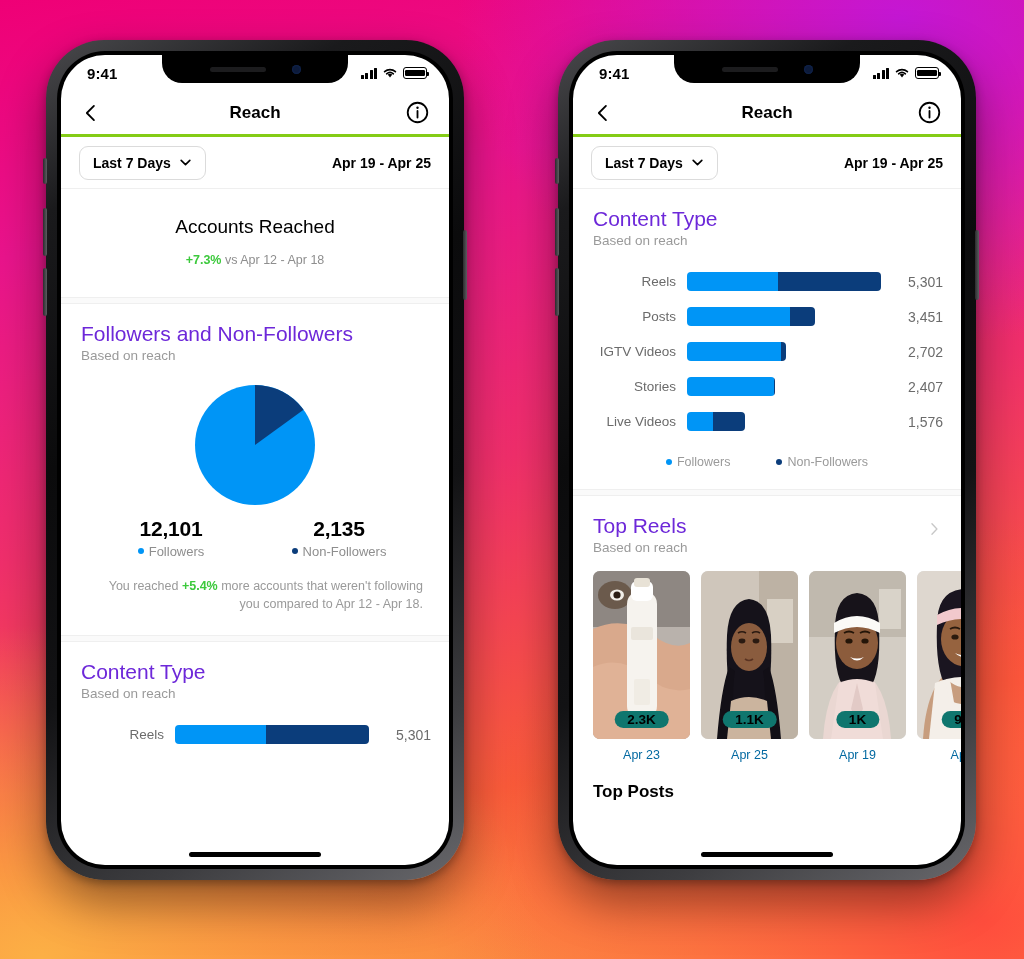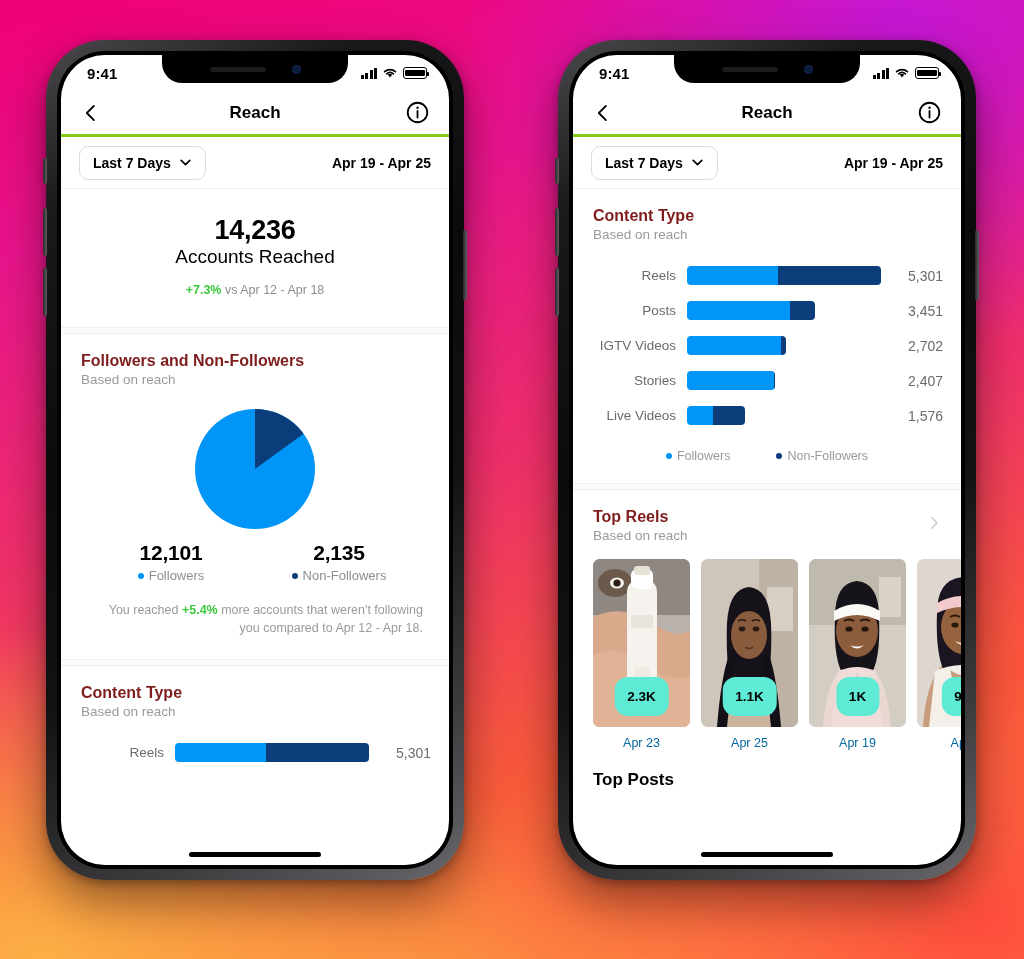--- a/index.html
+++ b/index.html
@@ -159,21 +159,21 @@
 
   
   .hero { padding: 26px 20px 30px; text-align: center; }
   .hero-num { font-size: 27px; font-weight: 700; color: #000; line-height: 1.12; letter-spacing: -.3px; }
   .hero-label { font-size: 19px; font-weight: 400; color: #000; line-height: 1.2; margin-top: 1px; }
   .hero-delta { margin-top: 14px; font-size: 12.5px; color: #8e8e8e; }
   .hero-delta b { color: #3cc93c; font-weight: 600; }
 
   
   .sec-head { padding: 18px 20px 0; position: relative; }
-  .sec-title { font-size: 16px; font-weight: 700; color: #7f1d1d; }
+  .sec-title { font-size: 21px; font-weight: 400; color: #6d28d9; }
   .sec-sub { font-size: 13.5px; color: #9a9a9a; margin-top: 2px; }
   .sec-chevron { position: absolute; right: 20px; top: 26px; width: 14px; height: 14px; cursor: pointer; }
 
   
   .pie-wrap { display: flex; justify-content: center; padding: 22px 0 6px; }
   .pie { width: 120px; height: 120px; }
 
   .pie-legend { display: flex; padding: 6px 26px 0; }
   .pie-col { flex: 1; text-align: center; }
   .pie-val { font-size: 21px; font-weight: 700; color: #000; letter-spacing: -.2px; }
@@ -219,23 +219,23 @@
     width: 97px; height: 168px;
     border-radius: 7px;
     overflow: hidden;
     background: #ddd;
   }
   .thumb svg { display: block; width: 100%; height: 100%; }
   .badge {
     position: absolute;
     left: 50%; bottom: 11px;
     transform: translateX(-50%);
-    background: #5eead4;
+    background: #0f766e;
     border-radius: 13px;
-    padding: 12px 13px;
+    padding: 1px 13px;
     font-size: 13.5px; font-weight: 700; color: #000;
     white-space: nowrap;
   }
   .reel-date { text-align: center; font-size: 12.5px; color: #0369a1; margin-top: 9px; }
 
   .cut-title { font-size: 17px; font-weight: 700; color: #000; padding: 20px 20px 0; }
 
   
   .home-ind {
     position: absolute;
@@ -304,21 +304,20 @@
             <svg viewBox="0 0 24 24">
               <path d="M4 8 L12 16 L20 8" stroke="#000" stroke-width="3" fill="none" stroke-linecap="round" stroke-linejoin="round"></path>
             </svg>
           </div>
           <div class="range">Apr 19 - Apr 25</div>
         </div>
 
         <div class="content">
 
           <div class="hero">
-            <div class="hero-num">14,236</div>
             <div class="hero-label">Accounts Reached</div>
             <div class="hero-delta">
               <b>+7.3%</b>
               <span>vs Apr 12 - Apr 18</span>
             </div>
           </div>
 
           <div class="divider"></div>
 
           <div class="sec-head">

